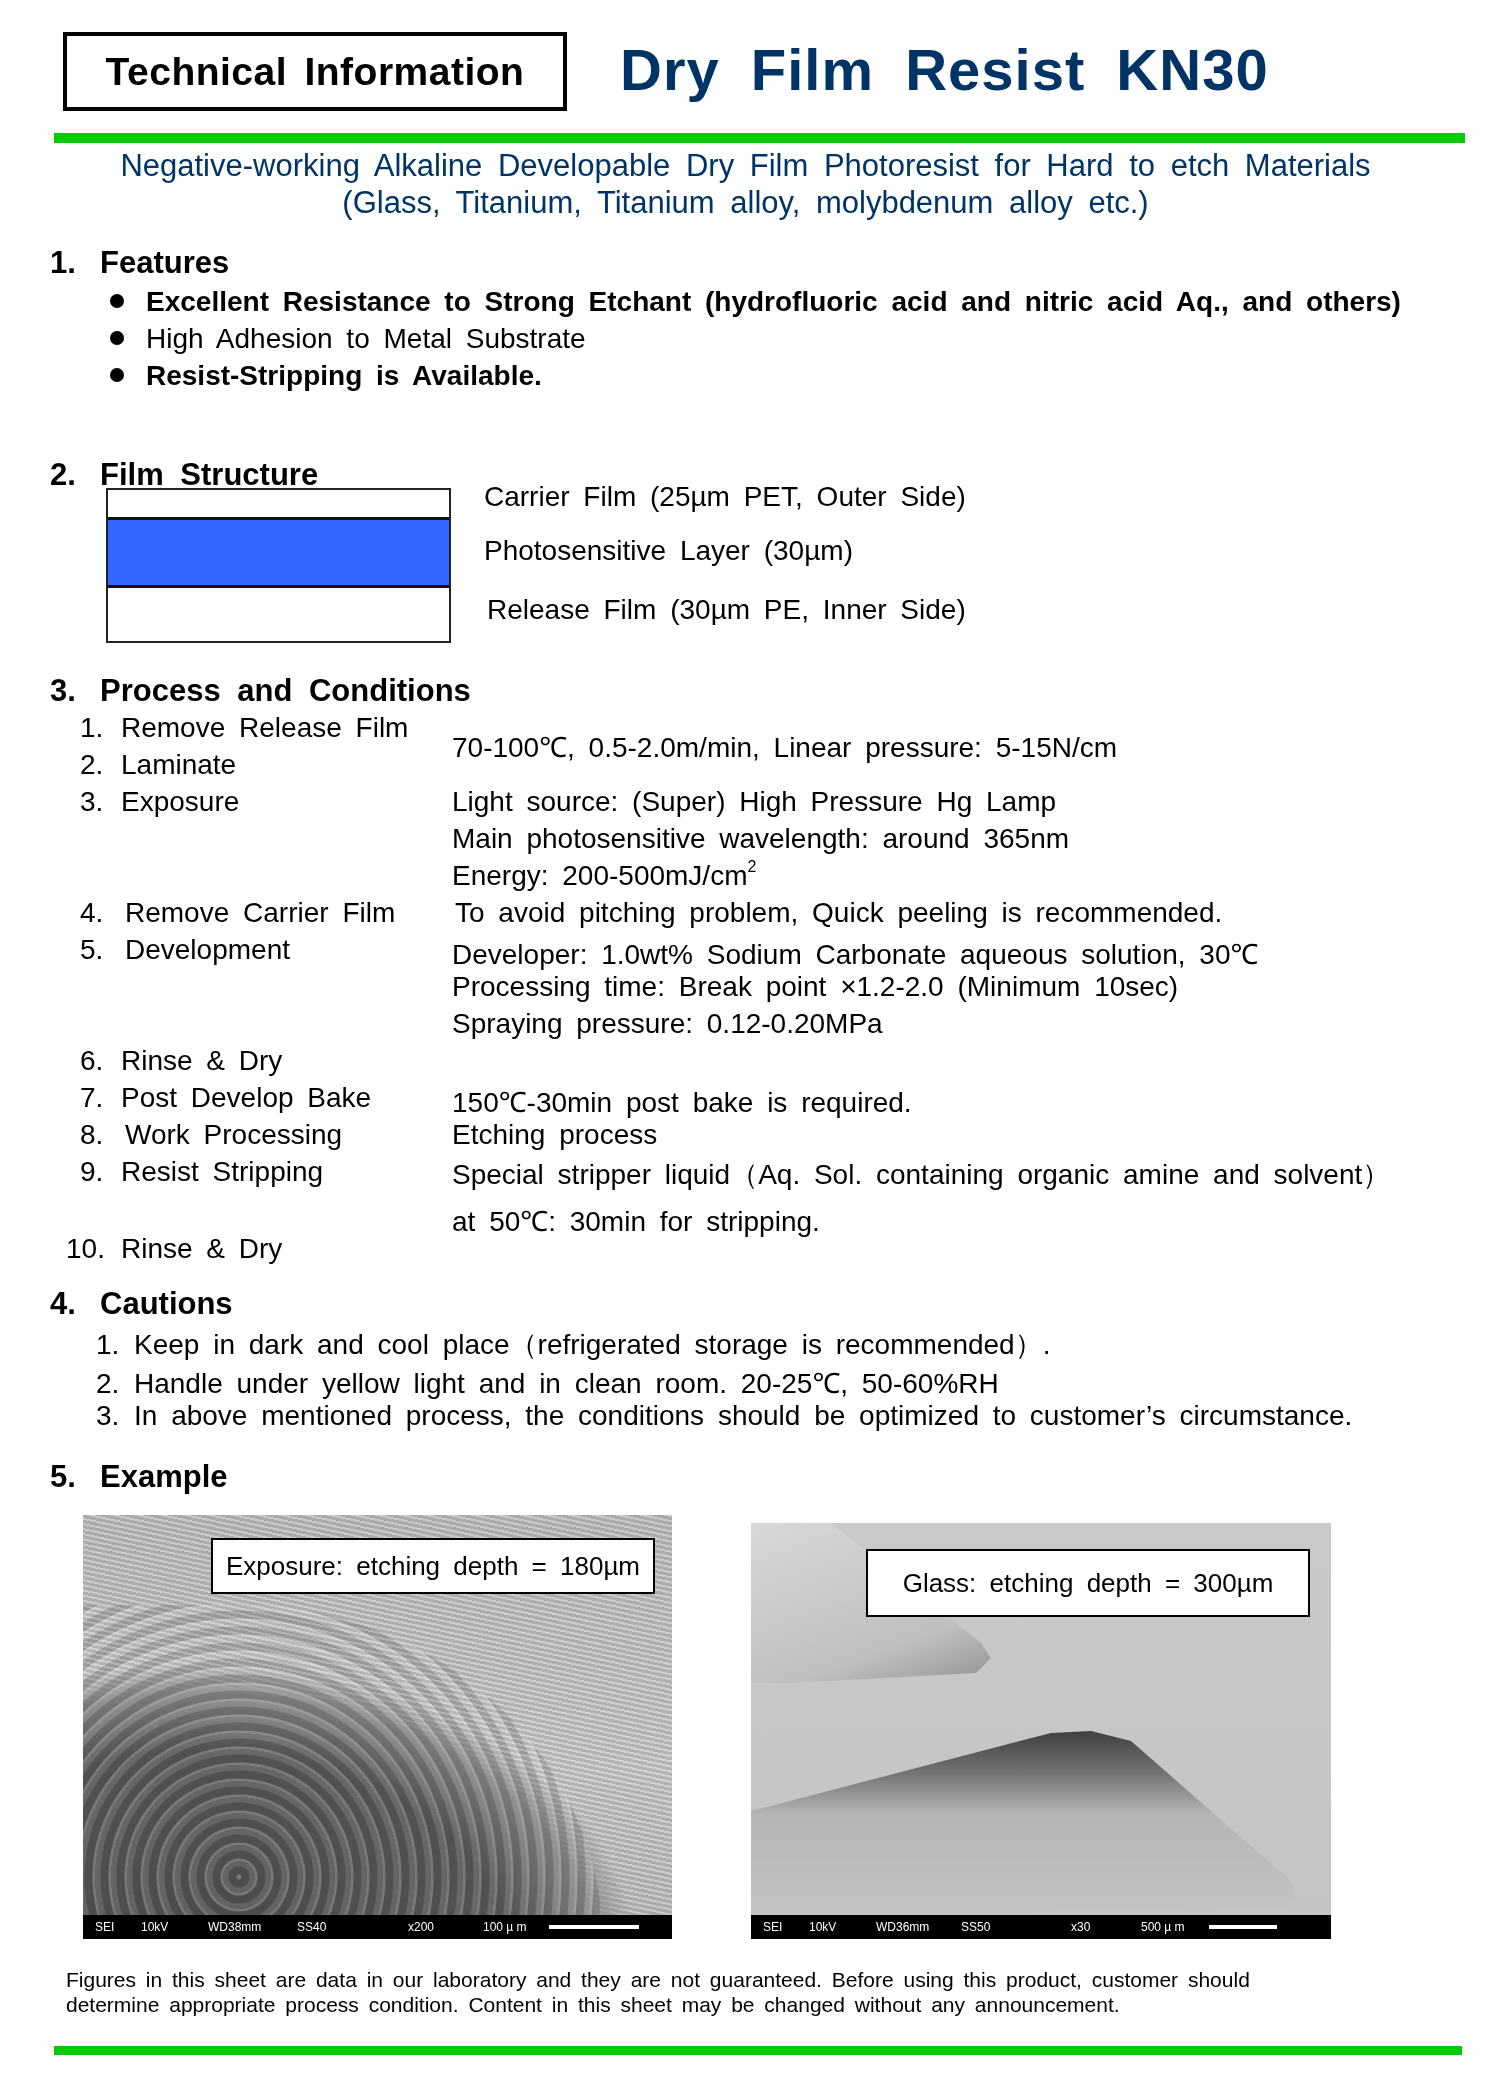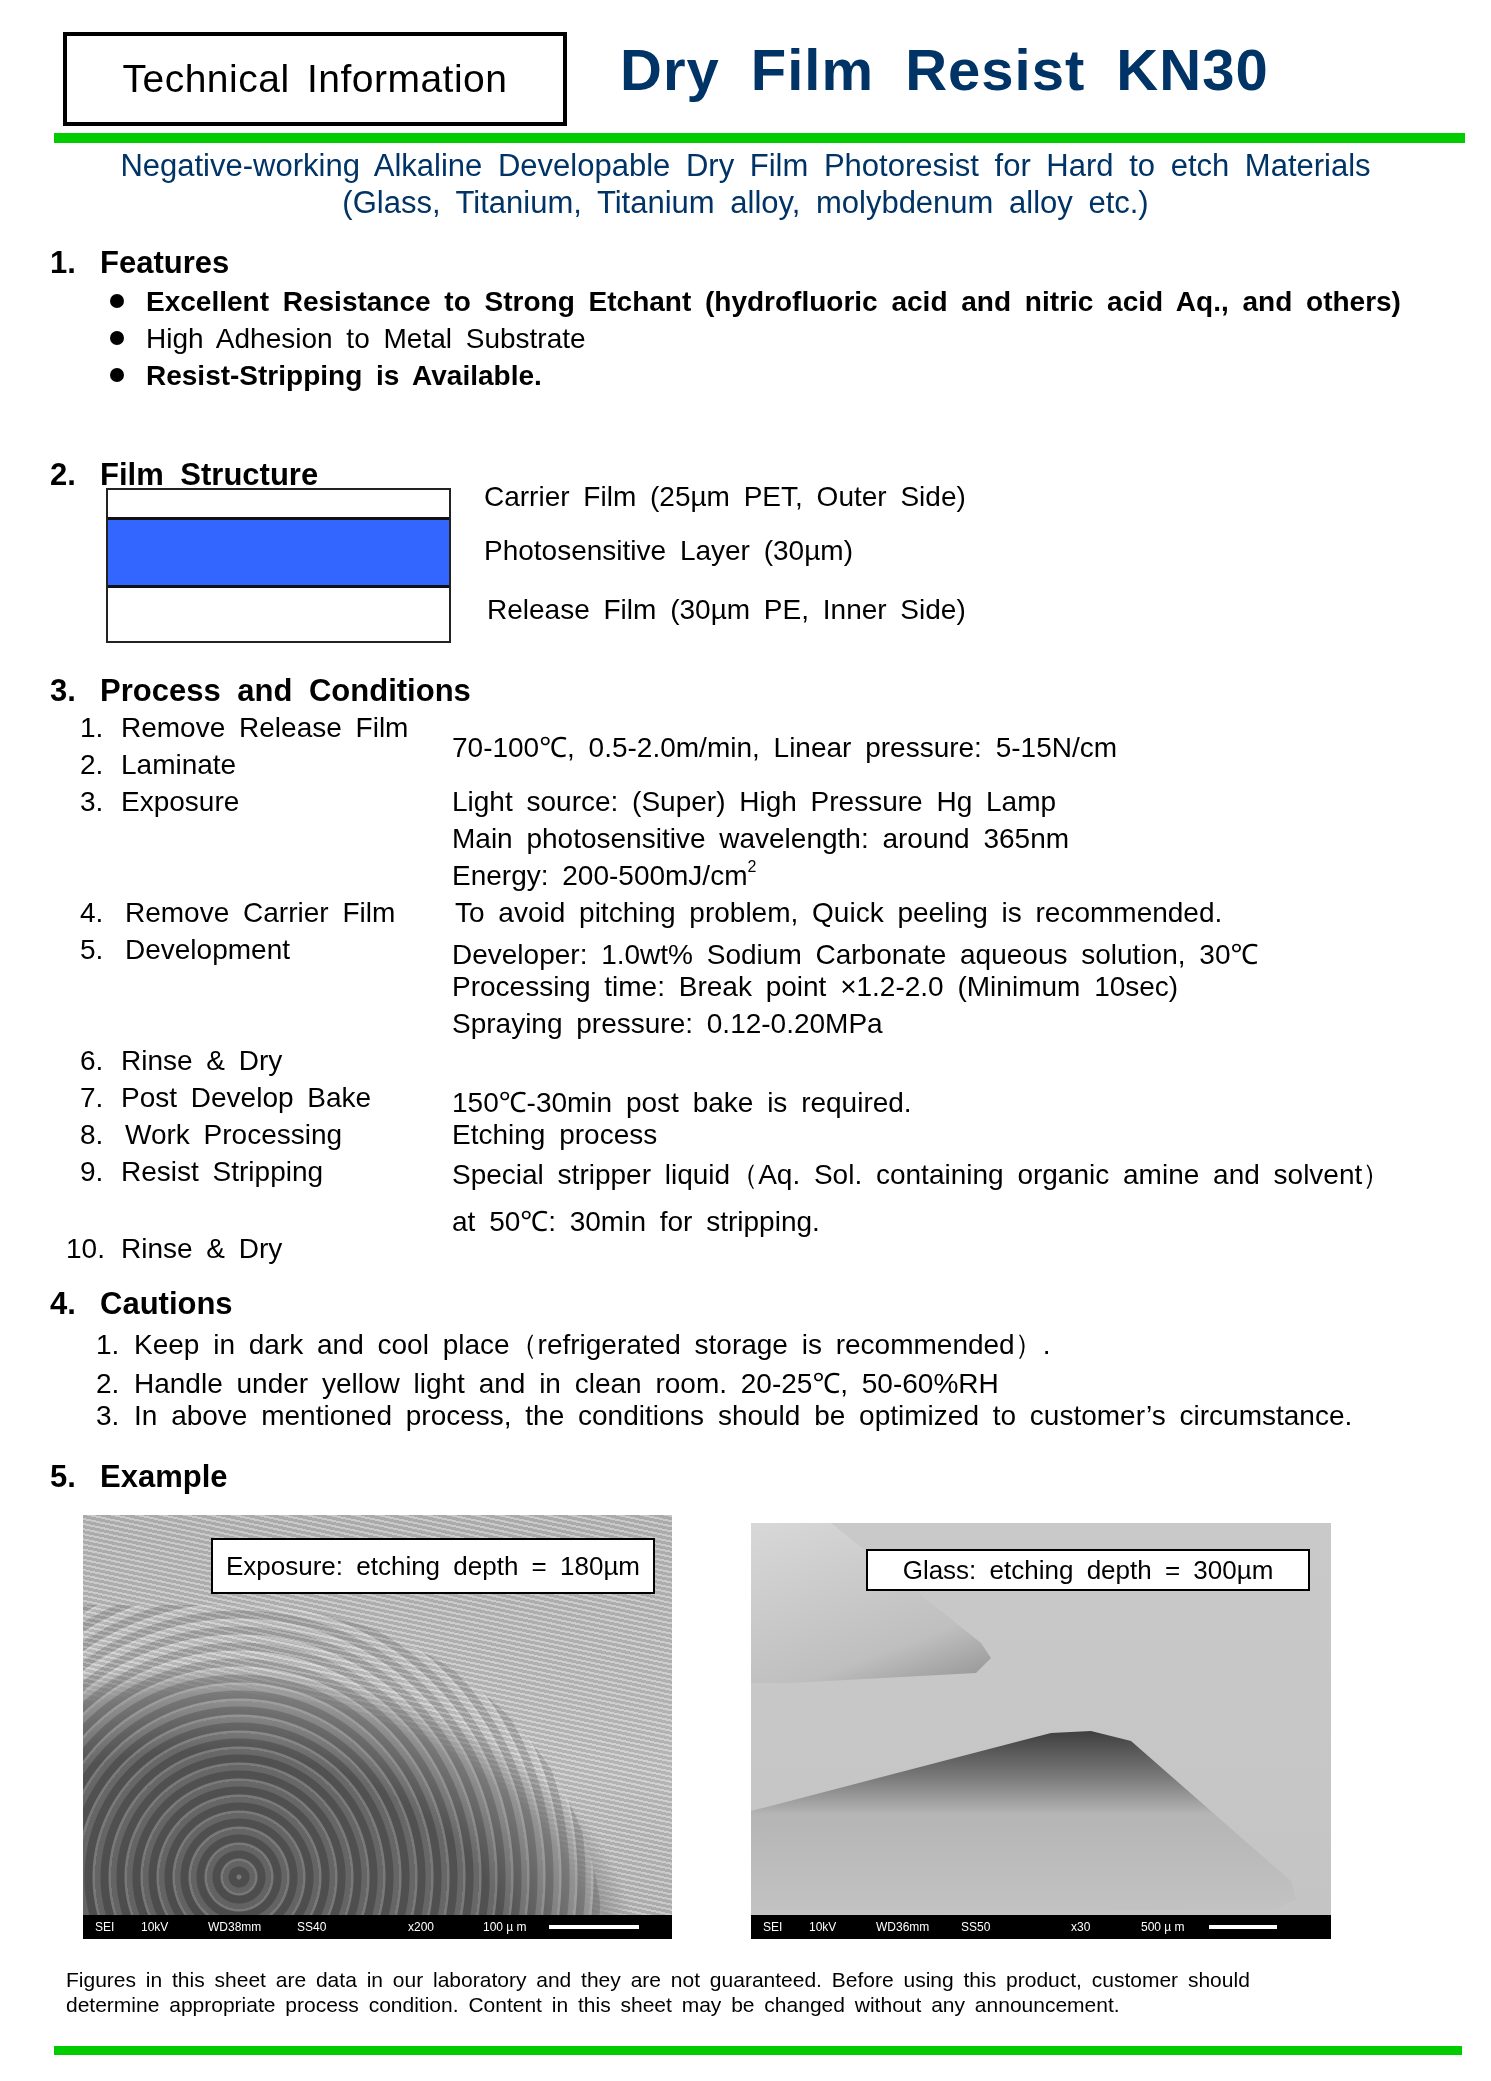--- a/index.html
+++ b/index.html
@@ -1,21 +1,21 @@
 <!DOCTYPE html>
 <html><head>
 <meta charset="utf-8">
 <style>
   html, body { margin:0; padding:0; background:#ffffff; }
   body { width:1491px; height:2081px; position:relative; overflow:hidden;
          font-family:"Liberation Sans", sans-serif; color:#000; }
   .abs { position:absolute; white-space:nowrap; }
-  .ti-box { left:63px; top:32px; width:504px; height:94px; border:4px solid #000; box-sizing:border-box;
+  .ti-box { left:63px; top:32px; width:504px; height:79px; border:4px solid #000; box-sizing:border-box;
             display:flex; align-items:center; justify-content:center;
-            font-weight:normal; font-size:39px; letter-spacing:0.5px; word-spacing:6px; }
+            font-weight:bold; font-size:39px; letter-spacing:0.5px; word-spacing:6px; }
   .title { left:620px; top:36px; font-weight:bold; font-size:58px; color:#003366; word-spacing:14px; letter-spacing:1px; }
   .green { position:absolute; background:#00cc00; }
   .subtitle { left:0; width:1491px; text-align:center; color:#003366; font-size:31px; word-spacing:7px; }
   .h { font-weight:bold; font-size:31px; word-spacing:8px; left:50px; }
   .h .num { display:inline-block; width:50px; }
   .bullet { left:110px; font-size:28px; word-spacing:6px; }
   .bullet .dot { display:inline-block; width:14px; height:14px; border-radius:50%; background:#000;
                  vertical-align:middle; margin-right:22px; position:relative; top:-3px; }
   .bold { font-weight:bold; }
   .film-diagram { left:106px; top:488px; width:345px; height:155px; border:2px solid #222; box-sizing:border-box; background:#fff; }
@@ -151,21 +151,21 @@
     <span style="left:214px">SS40</span>
     <span style="left:325px">x200</span>
     <span style="left:400px">100 µ m</span>
     <div class="scalebar" style="left:466px; width:90px;"></div>
   </div>
 </div>
 
 <div class="sem sem-gl">
   <div class="mesa1"></div>
   <div class="mesa2"></div>
-  <div class="sem-label" style="left:115px; top:26px; width:444px; height:42px;">
+  <div class="sem-label" style="left:115px; top:26px; width:444px; height:68px;">
     <span>Glass: etching depth = 300µm</span>
   </div>
   <div class="sem-bar">
     <span style="left:12px">SEI</span>
     <span style="left:58px">10kV</span>
     <span style="left:125px">WD36mm</span>
     <span style="left:210px">SS50</span>
     <span style="left:320px">x30</span>
     <span style="left:390px">500 µ m</span>
     <div class="scalebar" style="left:458px; width:68px;"></div>

